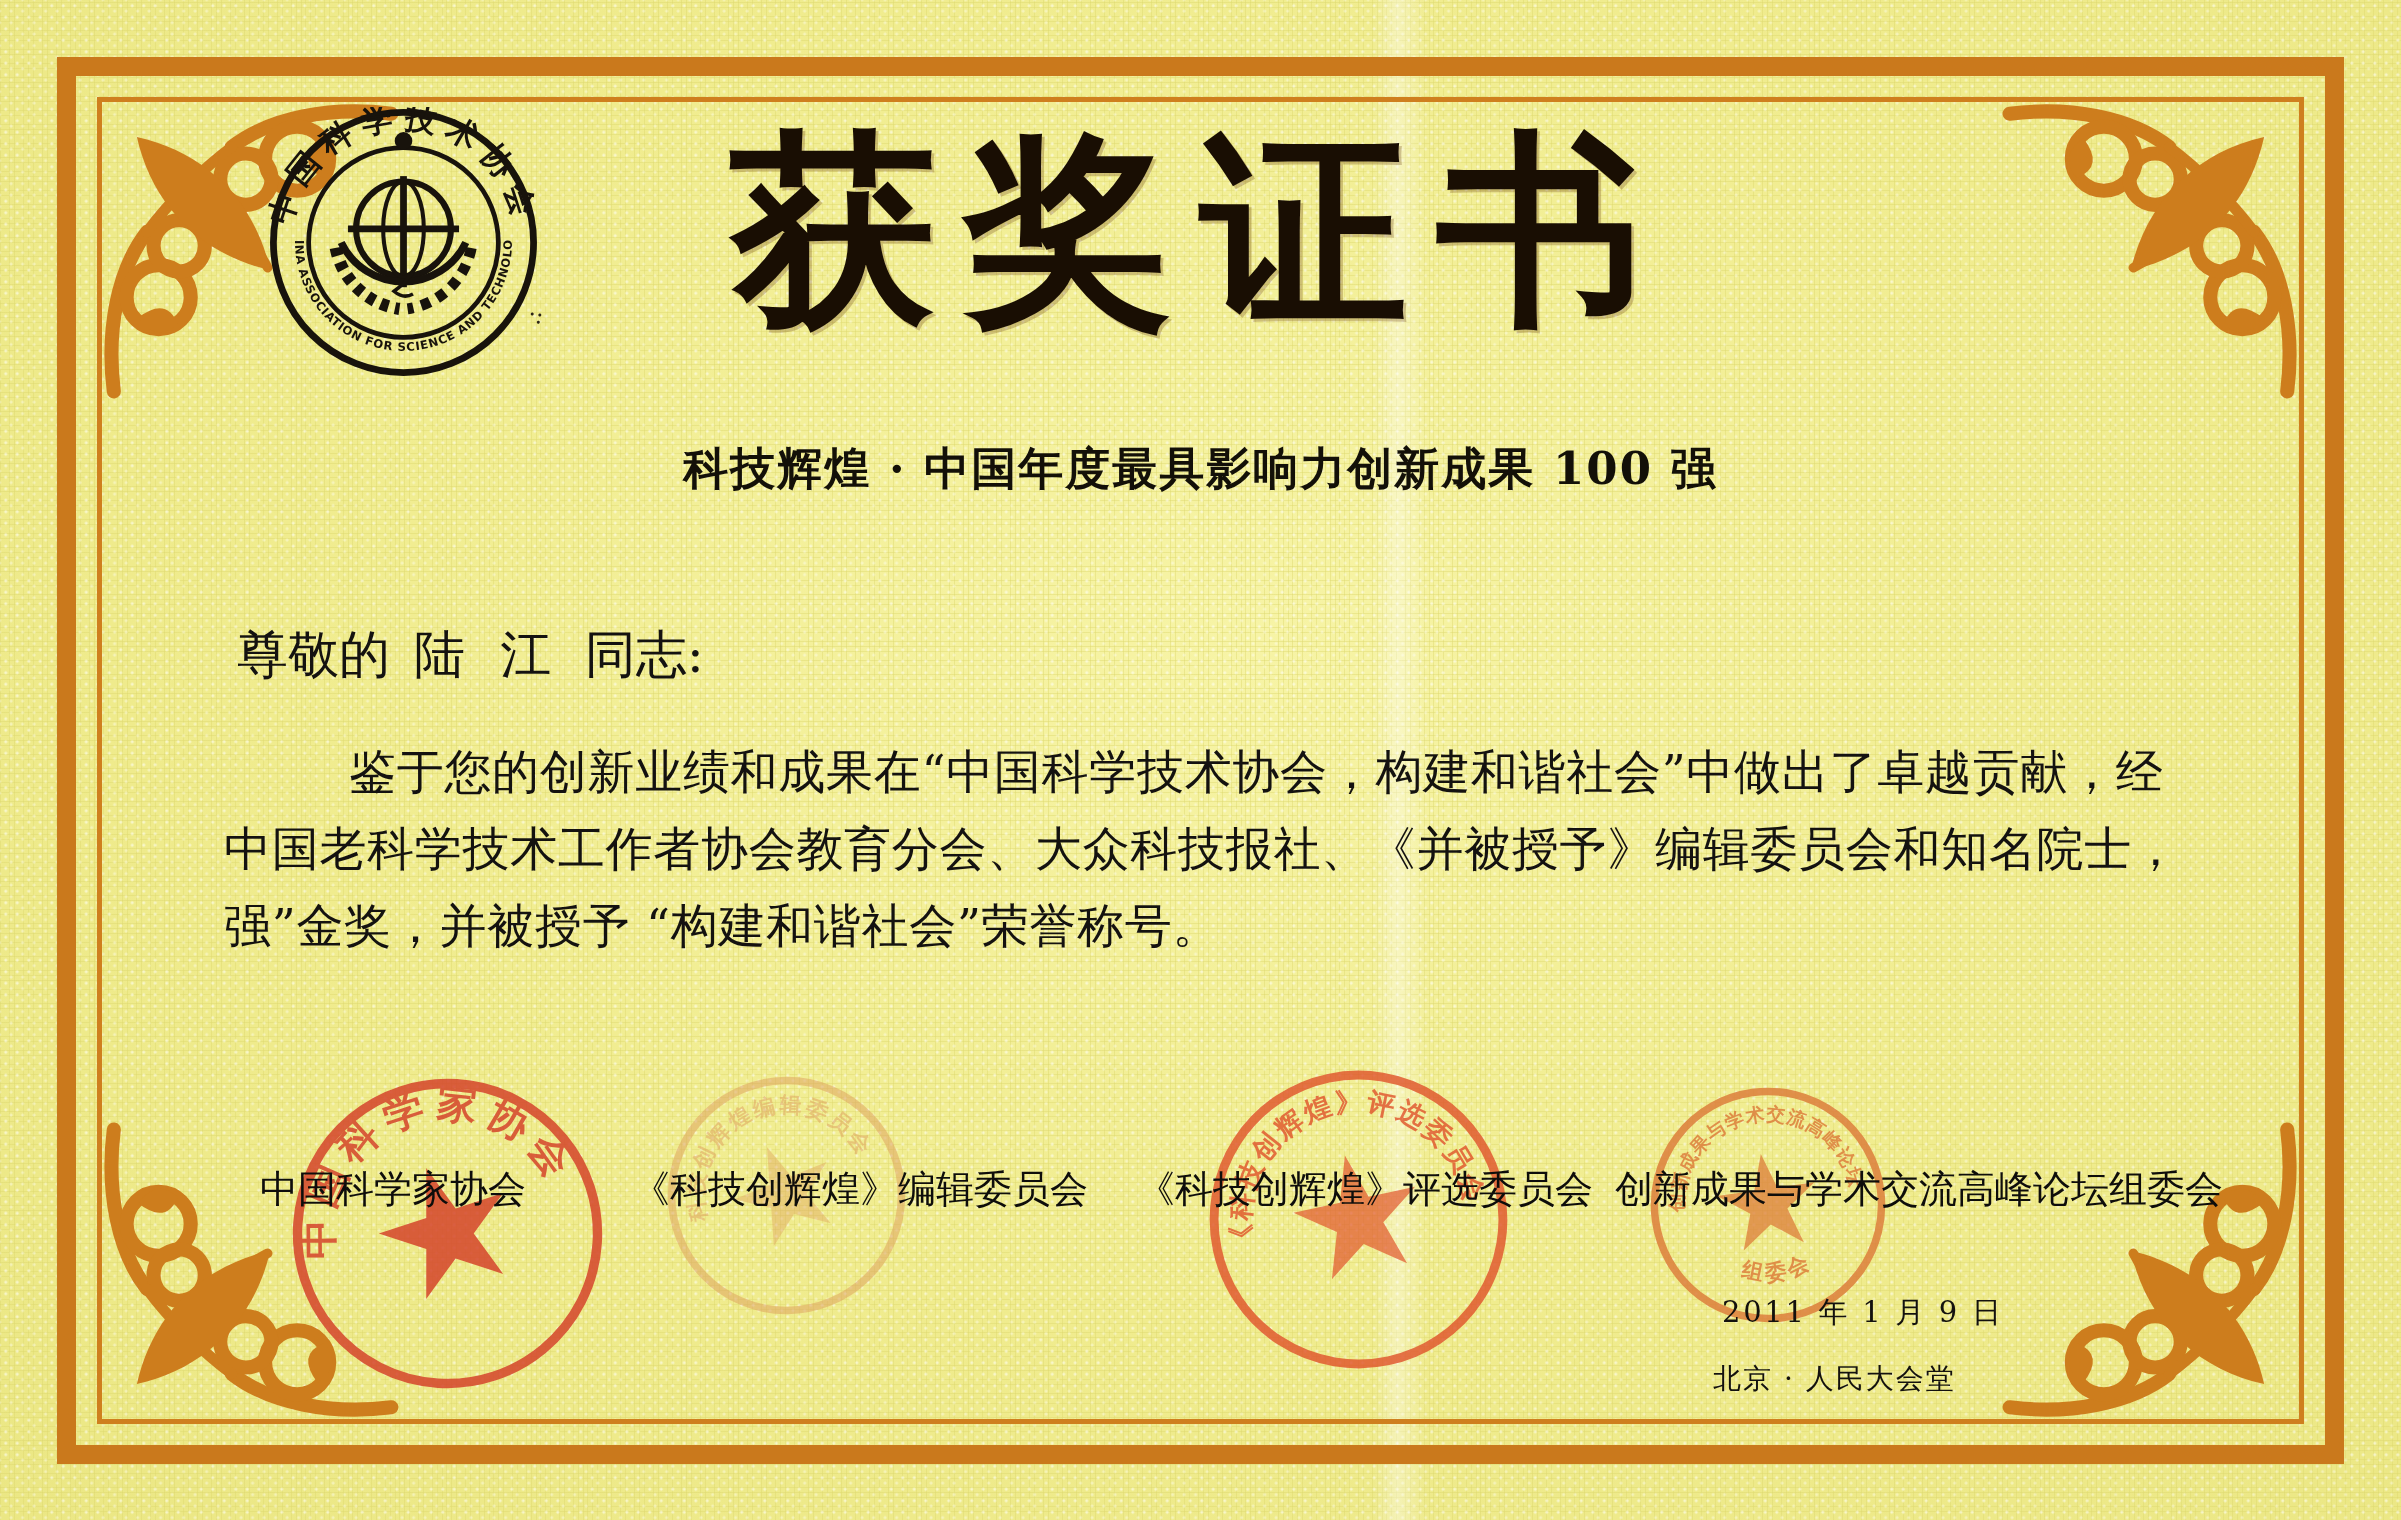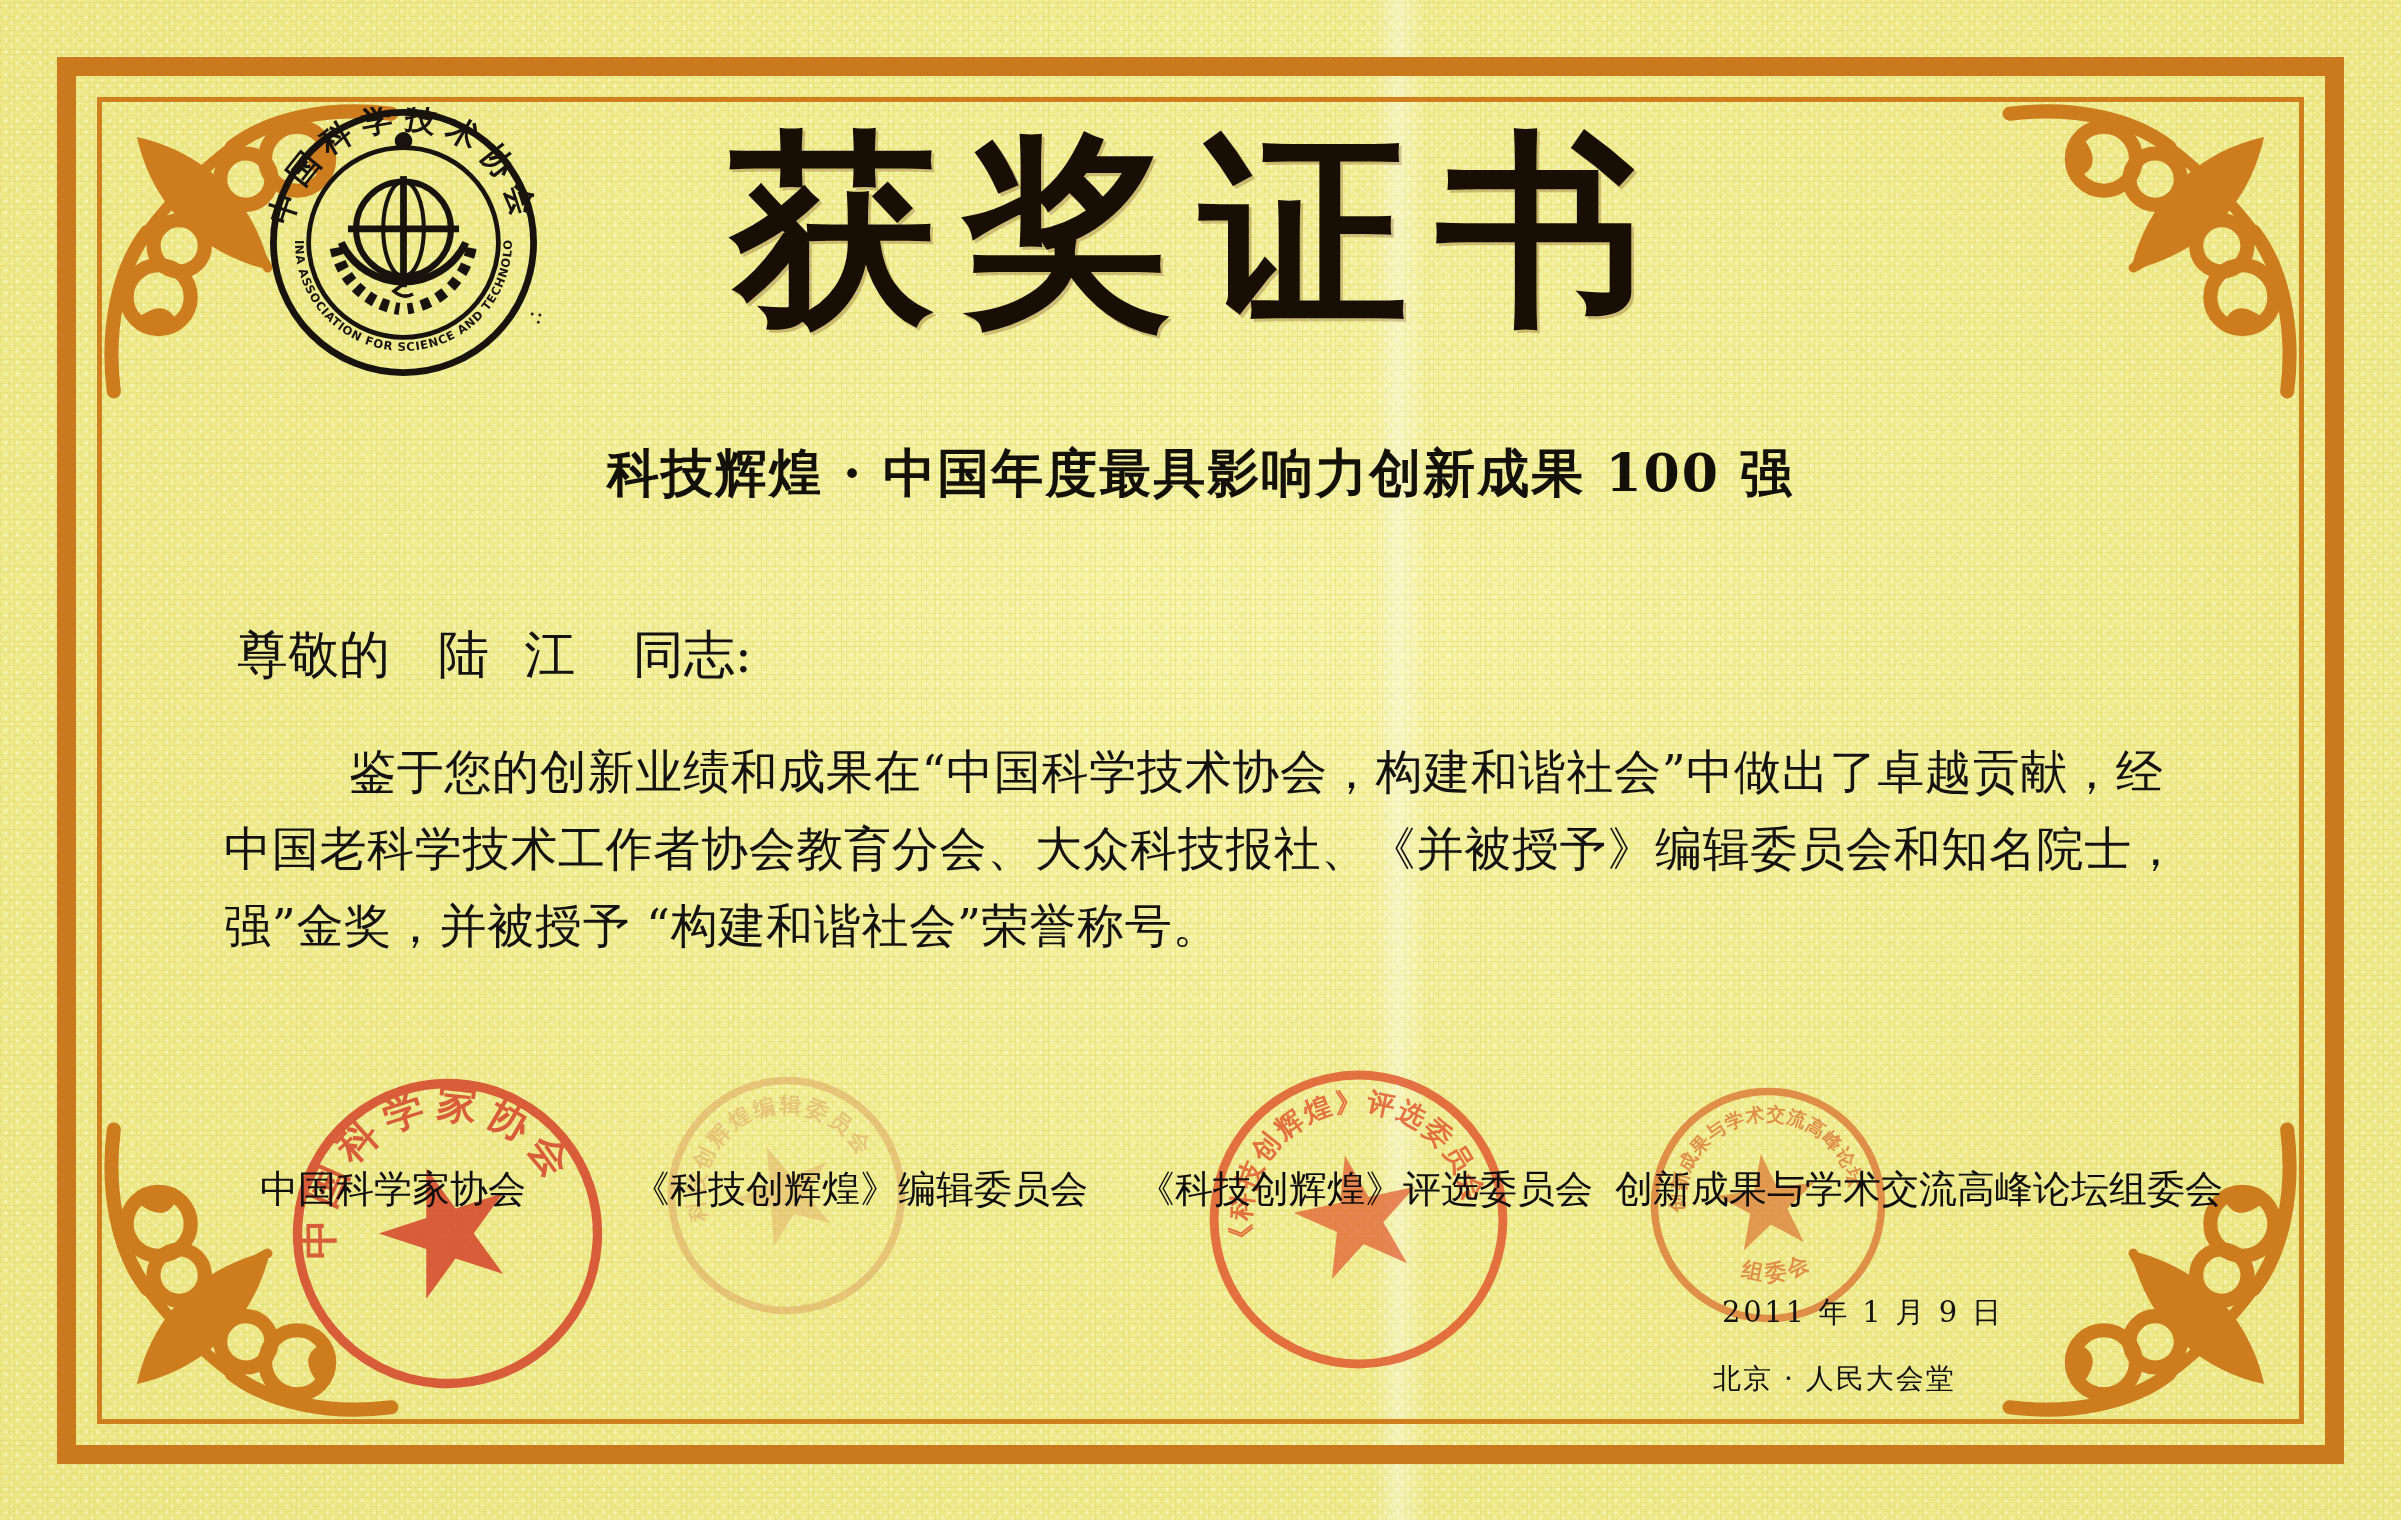--- a/index.html
+++ b/index.html
@@ -33,26 +33,26 @@
   
   .title{
     position:absolute;left:0;right:0;top:94px;
     text-align:center;font-size:207px;font-weight:bold;
     letter-spacing:28.5px;color:#190e03;
     text-shadow:2.7px 3.4px 0 rgba(90,45,5,0.25);
     font-family:Liberation Sans, sans-serif;
   }
   .subtitle{
     position:absolute;left:0;right:0;top:439px;
-    text-align:center;font-size:52px;font-weight:bold;
+    text-align:center;font-size:45px;font-weight:bold;
     letter-spacing:2px;color:#131008;
   }
   
   .salutation{position:absolute;left:237px;top:621px;font-size:51px;color:#141210;}
-  .salutation .recipient{margin:0 48px;letter-spacing:9.5px;}
+  .salutation .recipient{margin:0 24px;letter-spacing:9.5px;}
   .body-block{position:absolute;left:224px;top:733px;width:2006px;font-size:47px;line-height:77px;color:#141210;letter-spacing:0.7px;}
   .body-line{white-space:nowrap;}
   .body-line.first{text-indent:125px;}
   .closing{padding-left:39px;}
   
   .sig{position:absolute;top:1164px;font-size:38px;color:#0e0d0b;white-space:nowrap;z-index:4;}
   .sig.s1{left:260px;}
   .sig.s2{left:632px;}
   .sig.s3{left:1137px;}
   .sig.s4{left:1615px;}

